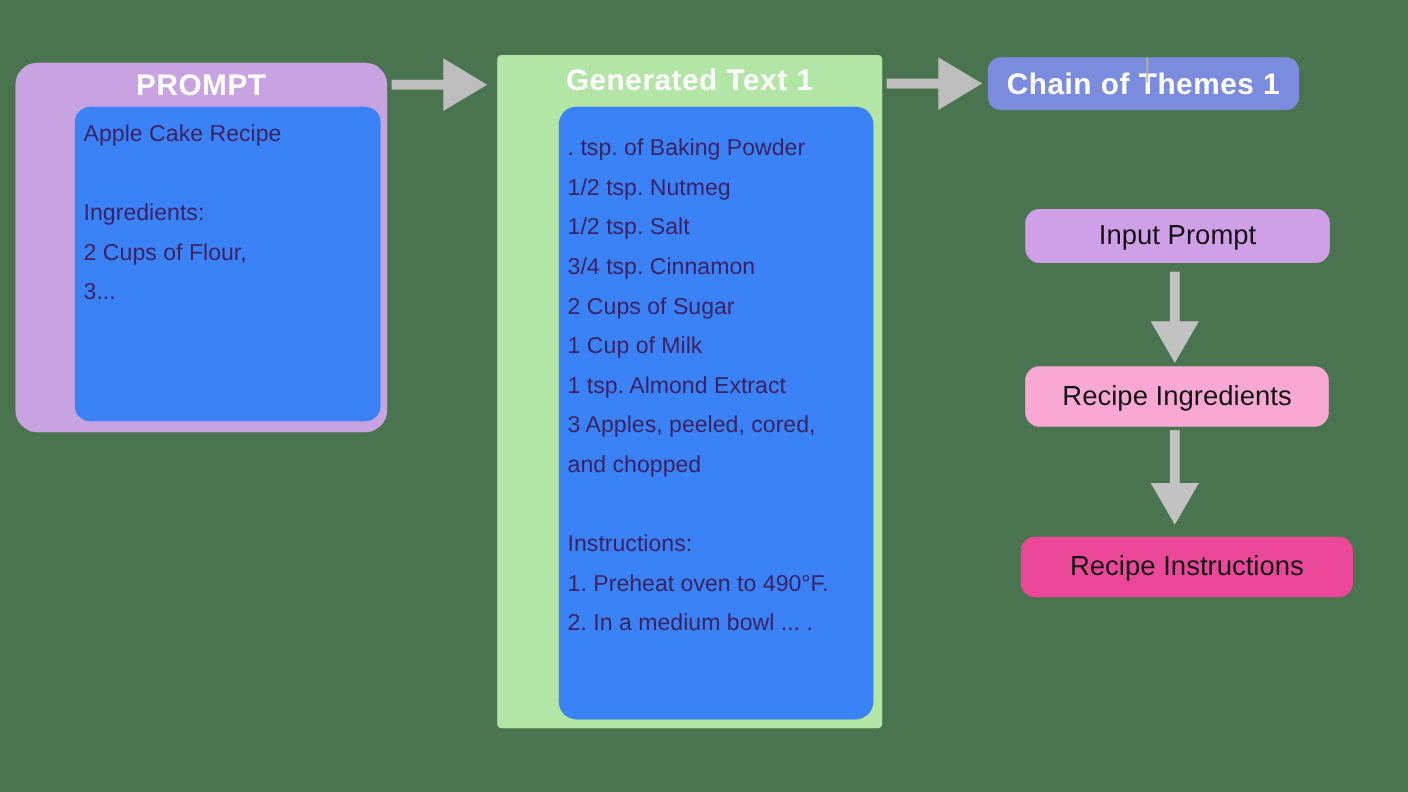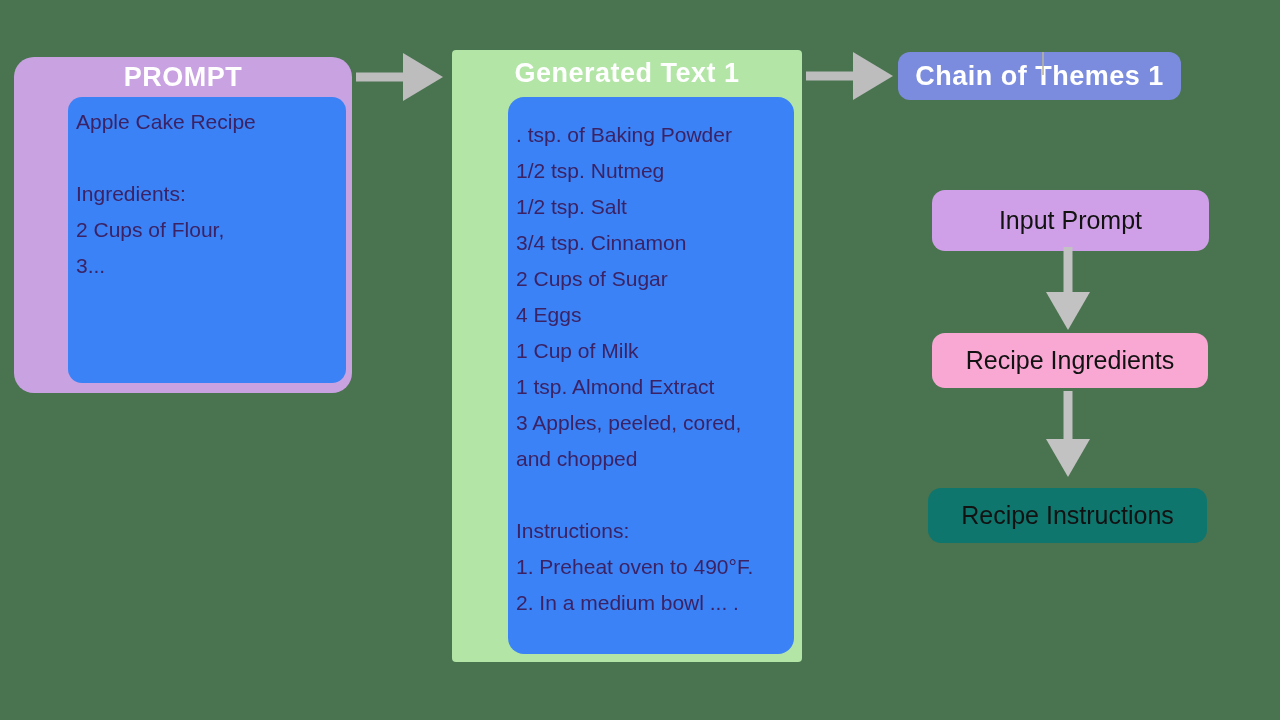--- a/index.html
+++ b/index.html
@@ -36,23 +36,23 @@
   
   .pill{
     position:absolute;display:flex;align-items:center;justify-content:center;
     border-radius:13px;font-size:25px;color:#121212;
   }
   .pill-chain{
     left:898px;top:52px;width:283px;height:48px;
     background:#7b8cdf;color:#ffffff;font-weight:bold;font-size:27px;letter-spacing:0.5px;
     border-radius:12px;
   }
-  .pill-input{left:932px;top:190px;width:277px;height:61px;background:#cfa0e7;}
+  .pill-input{left:932px;top:190px;width:277px;height:49px;background:#cfa0e7;}
   .pill-ingredients{left:932px;top:333px;width:276px;height:55px;background:#f9a8d4;}
-  .pill-instructions{left:928px;top:488px;width:279px;height:55px;background:#0f766e;}
+  .pill-instructions{left:928px;top:488px;width:302px;height:55px;background:#ec4899;}
 
   
   .h-arrow{position:absolute;height:48px;}
   .h-arrow .shaft{
     position:absolute;left:0;top:50%;transform:translateY(-50%);
     height:9px;background:#bdbdbd;
   }
   .h-arrow .head{
     position:absolute;right:0;top:50%;transform:translateY(-50%);
     width:0;height:0;
@@ -108,21 +108,20 @@
   </div>
 
   <div class="card card-generated">
     <div class="card-title">Generated Text 1</div>
     <div class="card-body">
         <div class="line">. tsp. of Baking Powder</div>
         <div class="line">1/2 tsp. Nutmeg</div>
         <div class="line">1/2 tsp. Salt</div>
         <div class="line">3/4 tsp. Cinnamon</div>
         <div class="line">2 Cups of Sugar</div>
-        <div class="line">4 Eggs</div>
         <div class="line">1 Cup of Milk</div>
         <div class="line">1 tsp. Almond Extract</div>
         <div class="line">3 Apples, peeled, cored,</div>
         <div class="line">and chopped</div>
         <div class="line"></div>
         <div class="line">Instructions:</div>
         <div class="line">1. Preheat oven to 490°F.</div>
         <div class="line">2. In a medium bowl ... .</div>
       </div>
   </div>

